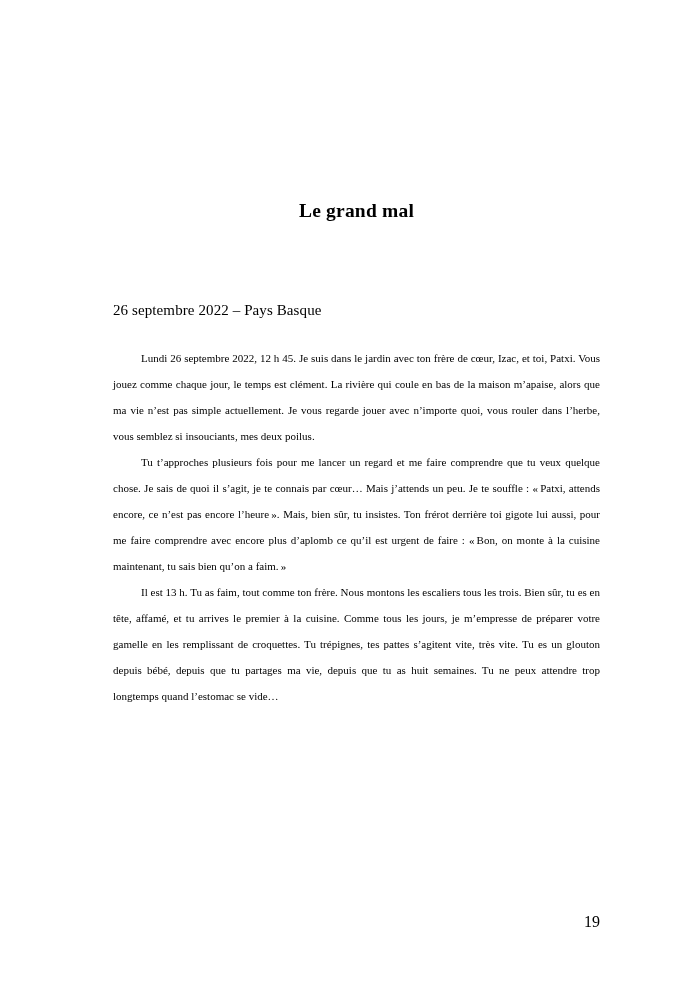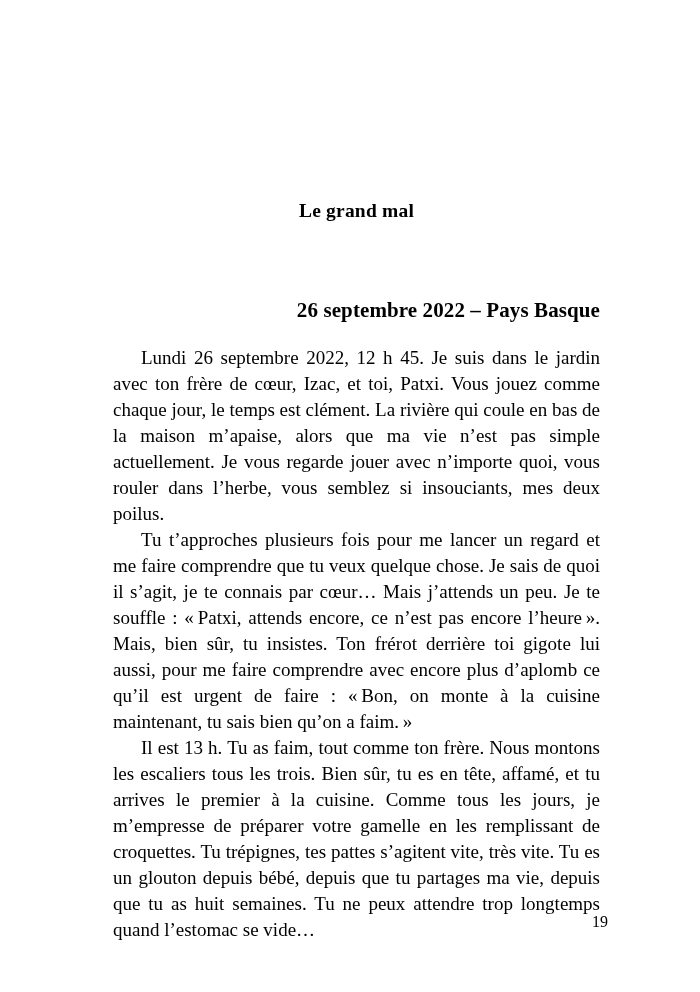--- a/index.html
+++ b/index.html
@@ -28,43 +28,43 @@
   .chapter-title {
     text-align: center;
     font-size: 19.5px;
     font-weight: bold;
     letter-spacing: 0.2px;
     margin: 0;
     padding-top: 198px;
     line-height: 26px;
   }
   .section-heading {
-    text-align: right;
-    font-size: 21px;
-    font-weight: bold;
+    text-align: left;
+    font-size: 15px;
+    font-weight: normal;
     margin: 0;
     padding-top: 73px;
     line-height: 26px;
     letter-spacing: 0.1px;
   }
   .body-block {
     padding-top: 22px;
   }
   p.para {
     margin: 0;
-    font-size: 19px;
+    font-size: 11px;
     line-height: 26px;
     text-align: justify;
     text-indent: 28px;
     text-justify: inter-word;
     hyphens: none;
   }
   .page-number {
     position: absolute;
-    right: 92px;
+    right: 100px;
     top: 912px;
     font-size: 16px;
     line-height: 20px;
     text-align: right;
     width: 40px;
   }
 </style>
 </head>
 <body>
 

